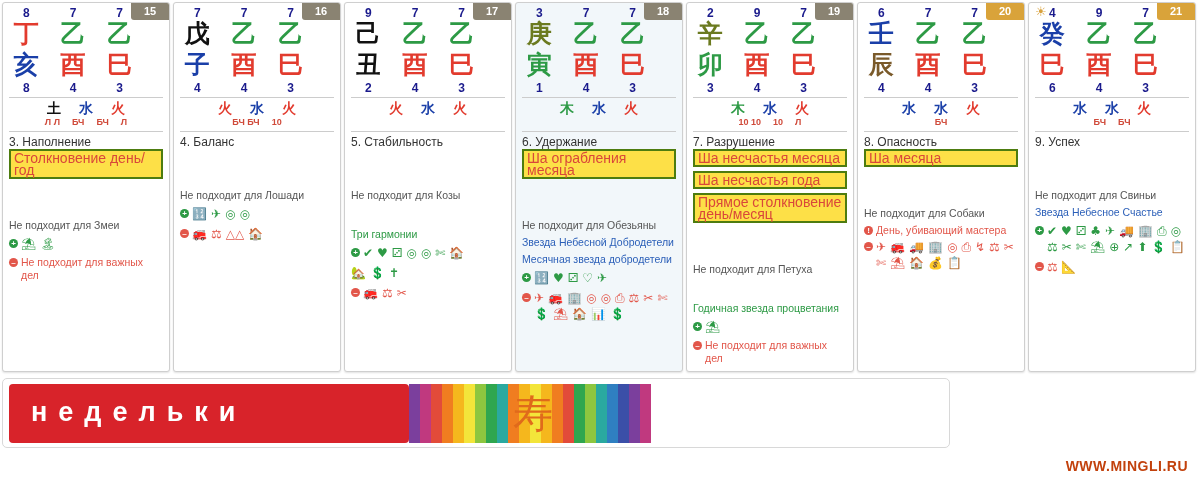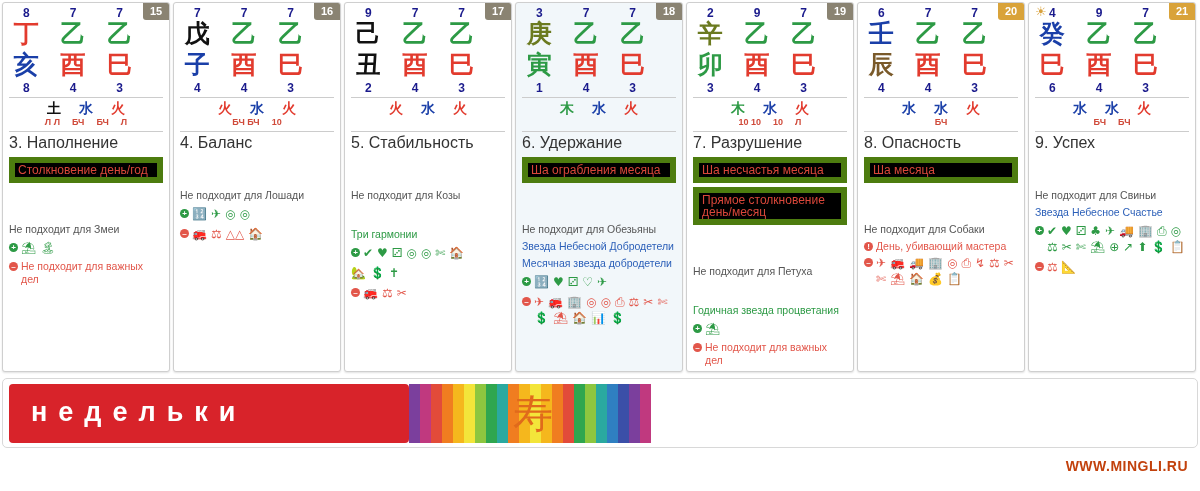--- a/index.html
+++ b/index.html
@@ -34,21 +34,21 @@
     border-radius: 3px;
     overflow: hidden;
     box-shadow: 0 1px 2px rgba(0,0,0,0.12);
   }
   .card.tinted { background: #f2f7fa; }
 
   
   .daynum {
     position: absolute;
     top: 0; right: 0;
-    width: 26px; height: 17px;
+    width: 38px; height: 17px;
     background: #8a8372;
     color: #ffffff;
     font-size: 11px;
     font-weight: bold;
     text-align: center;
     line-height: 17px;
     border-bottom-left-radius: 3px;
   }
   .daynum.weekend { background: #d9a33a; }
 
@@ -131,29 +131,29 @@
   .rule.b { top: 128px; }
 
   
   .body {
     position: absolute;
     top: 133px; left: 6px; right: 6px; bottom: 4px;
     font-size: 10.5px;
     line-height: 13px;
     color: #333333;
   }
-  .title { color: #333; margin-bottom: 8px; font-size: 16px; }
+  .title { color: #333; margin-bottom: 0; font-size: 12px; }
   .boxline {
-    border: 6px solid #4d7c0f;
+    border: 2px solid #4d7c0f;
     color: #d9473a;
     padding: 1px 3px;
     margin-bottom: 4px;
-    font-size: 12px;
+    font-size: 14px;
     line-height: 12px;
-    background: #000000;
+    background: #fde047;
   }
   .redtext  { color: #d9473a; margin-bottom: 4px; }
   .greentext{ color: #2d9a45; margin-bottom: 4px; margin-top: 26px; }
   .graytext { color: #555555; margin-bottom: 4px; margin-top: 40px; }
 
   .bullet-good, .bullet-bad {
     display: flex; align-items: flex-start; gap: 3px; margin-bottom: 2px;
   }
   .dot {
     flex: 0 0 auto;
@@ -177,21 +177,21 @@
   .icons.good { color: #2d9a45; }
   .icons.bad  { color: #e2564a; }
   .icons span { display: inline-block; }
   .icons-inline { display: flex; align-items: flex-start; gap: 3px; }
   .icons-inline .dot { margin-top: 3px; }
 
   
   .banner {
     position: absolute;
     left: 2px; top: 378px;
-    width: 1196px; height: 70px;
+    width: 948px; height: 70px;
     background: #ffffff;
     border: 1px solid #d8d8d8;
     border-radius: 5px;
     overflow: hidden;
   }
   .banner-red {
     position: absolute;
     left: 6px; top: 5px;
     width: 400px; height: 59px;
     background: #d8232a;
@@ -513,20 +513,21 @@
       </div>
       <div class="elsub">
         <span>10 10</span>
         <span>10</span>
         <span>Л</span>
       </div>
       <div class="rule b"></div>
       <div class="body">
         <div class="title">7. Разрушение</div>
         <div class="boxline">Ша несчастья месяца</div>
+        <div class="boxline">Ша несчастья года</div>
         <div class="boxline">Прямое столкновение день/месяц</div>
         <div class="graytext">Не подходит для Петуха</div>
         <div class="greentext">Годичная звезда процветания</div>
         <div class="icons-inline">
           <span class="dot good">+</span>
           <span class="icons good">
             <span>⛱</span>
           </span>
         </div>
         <div class="bullet-bad">

